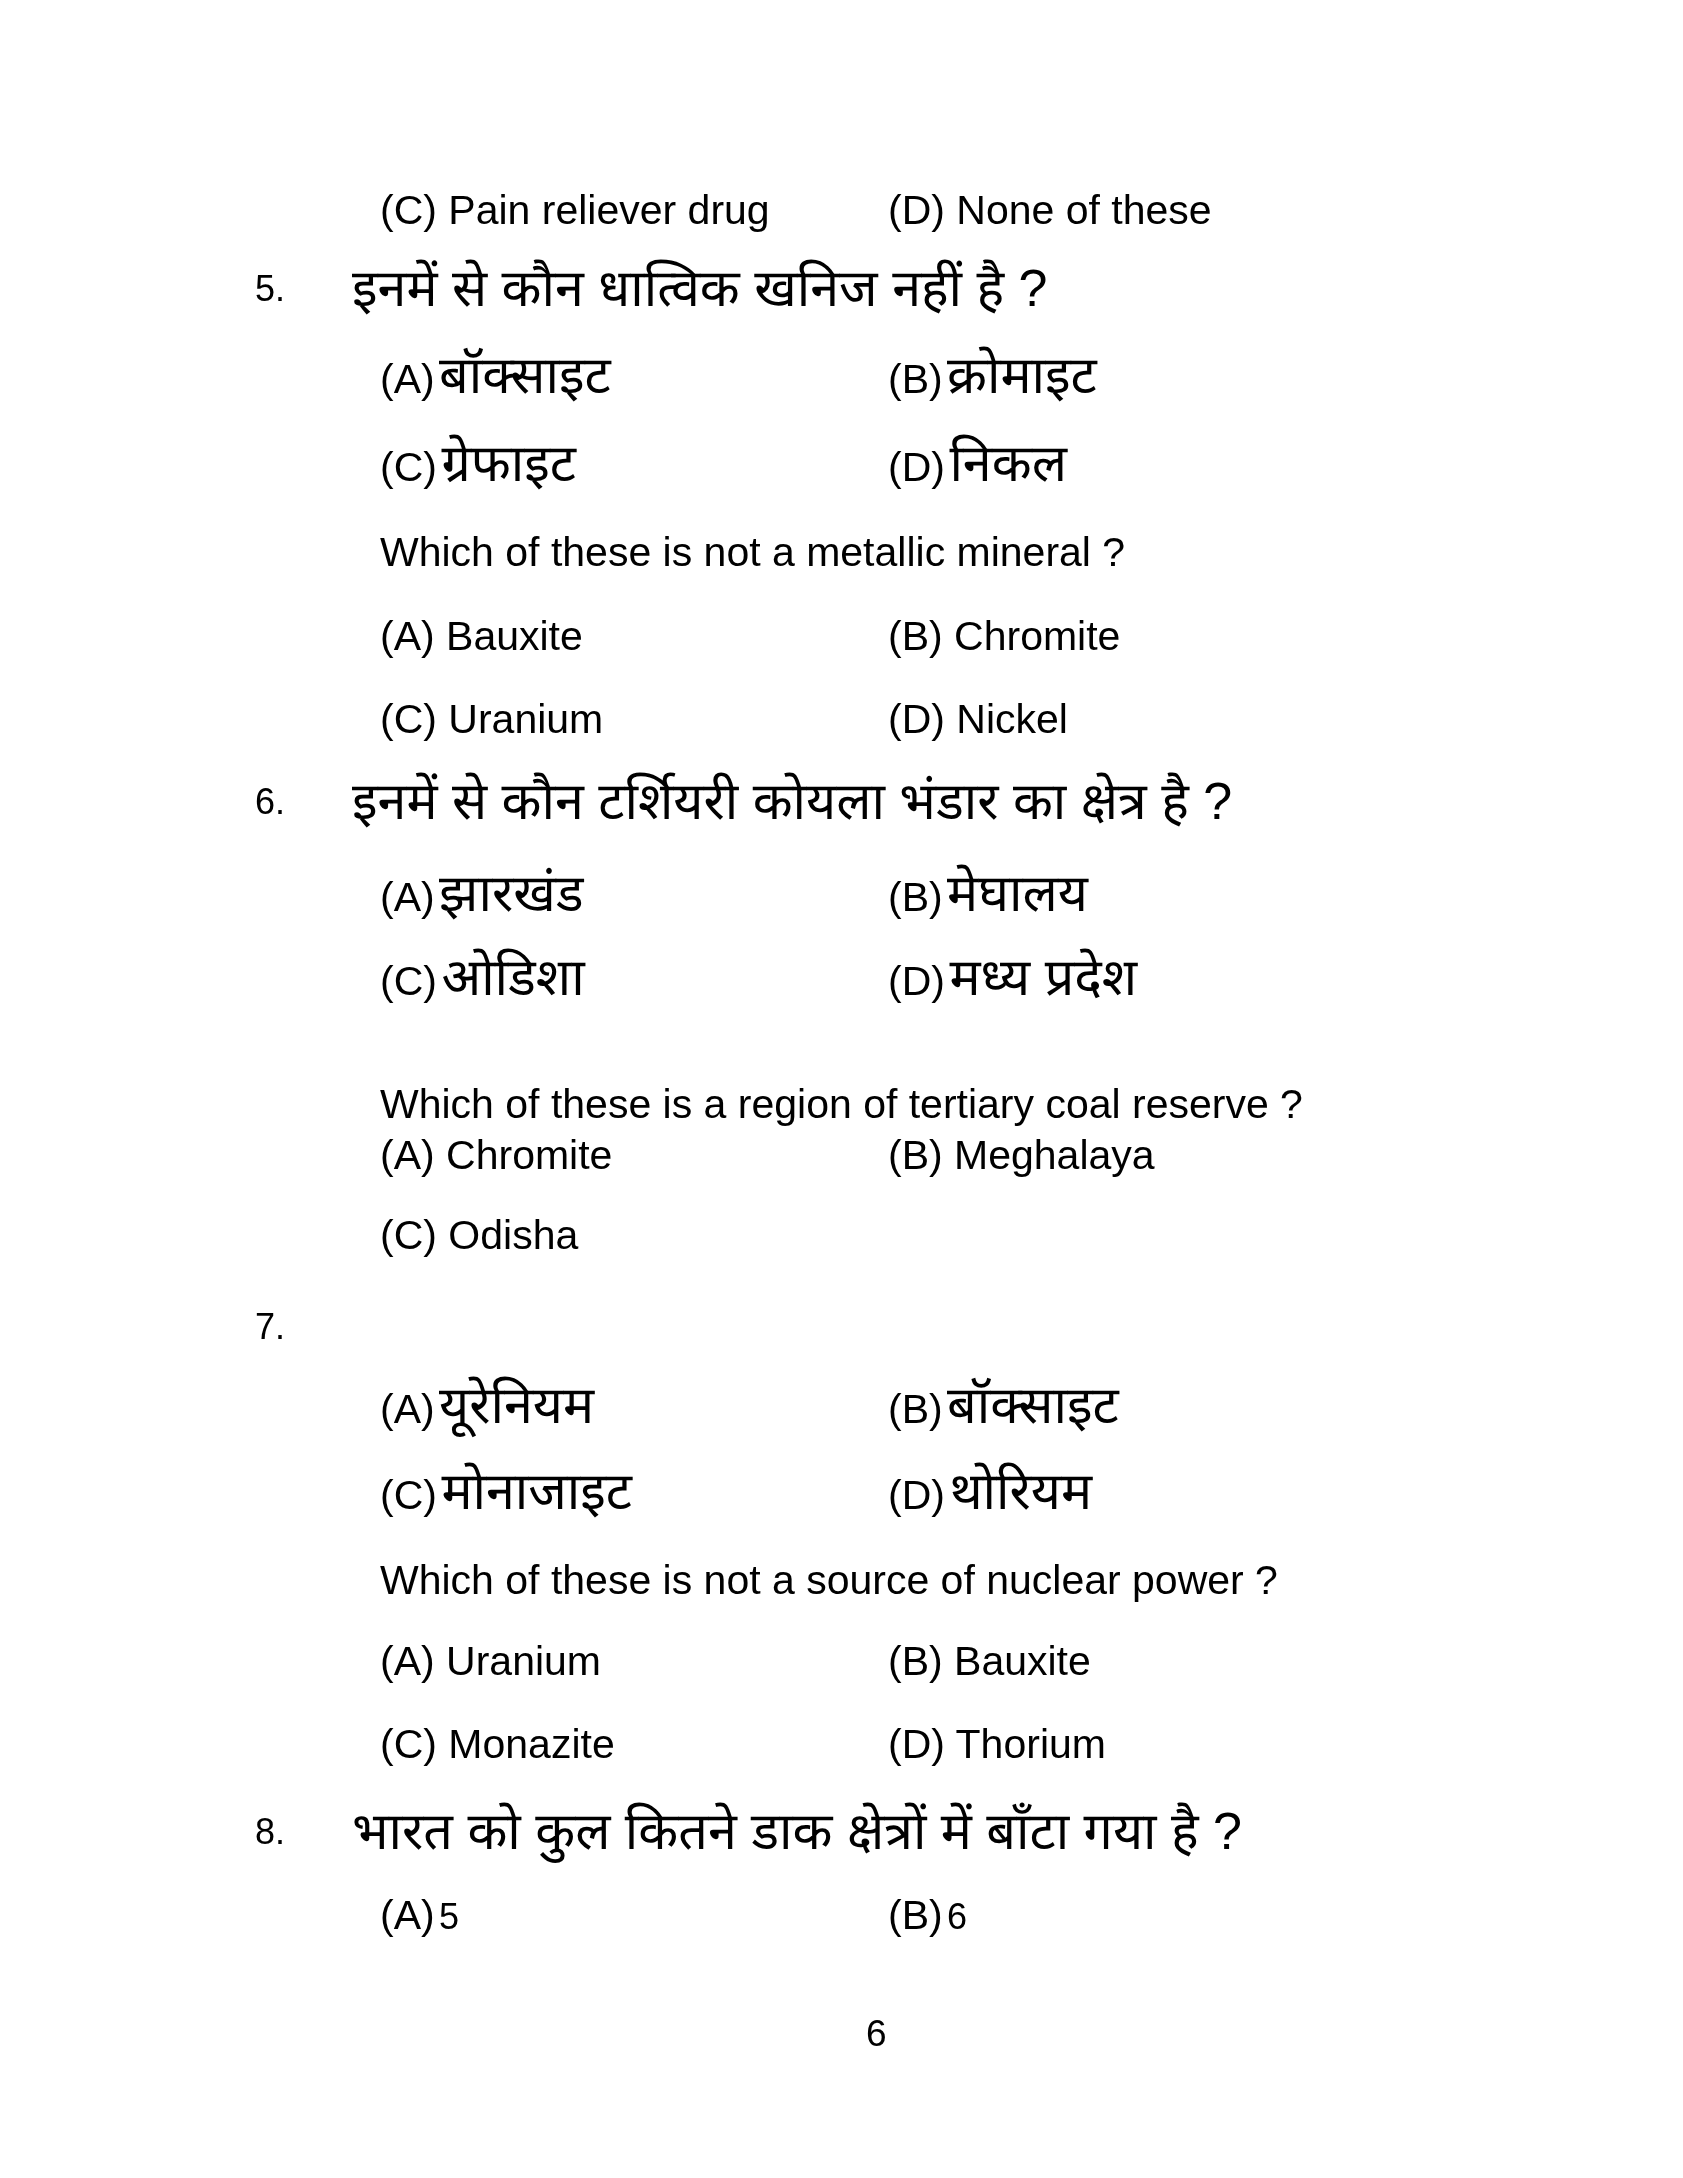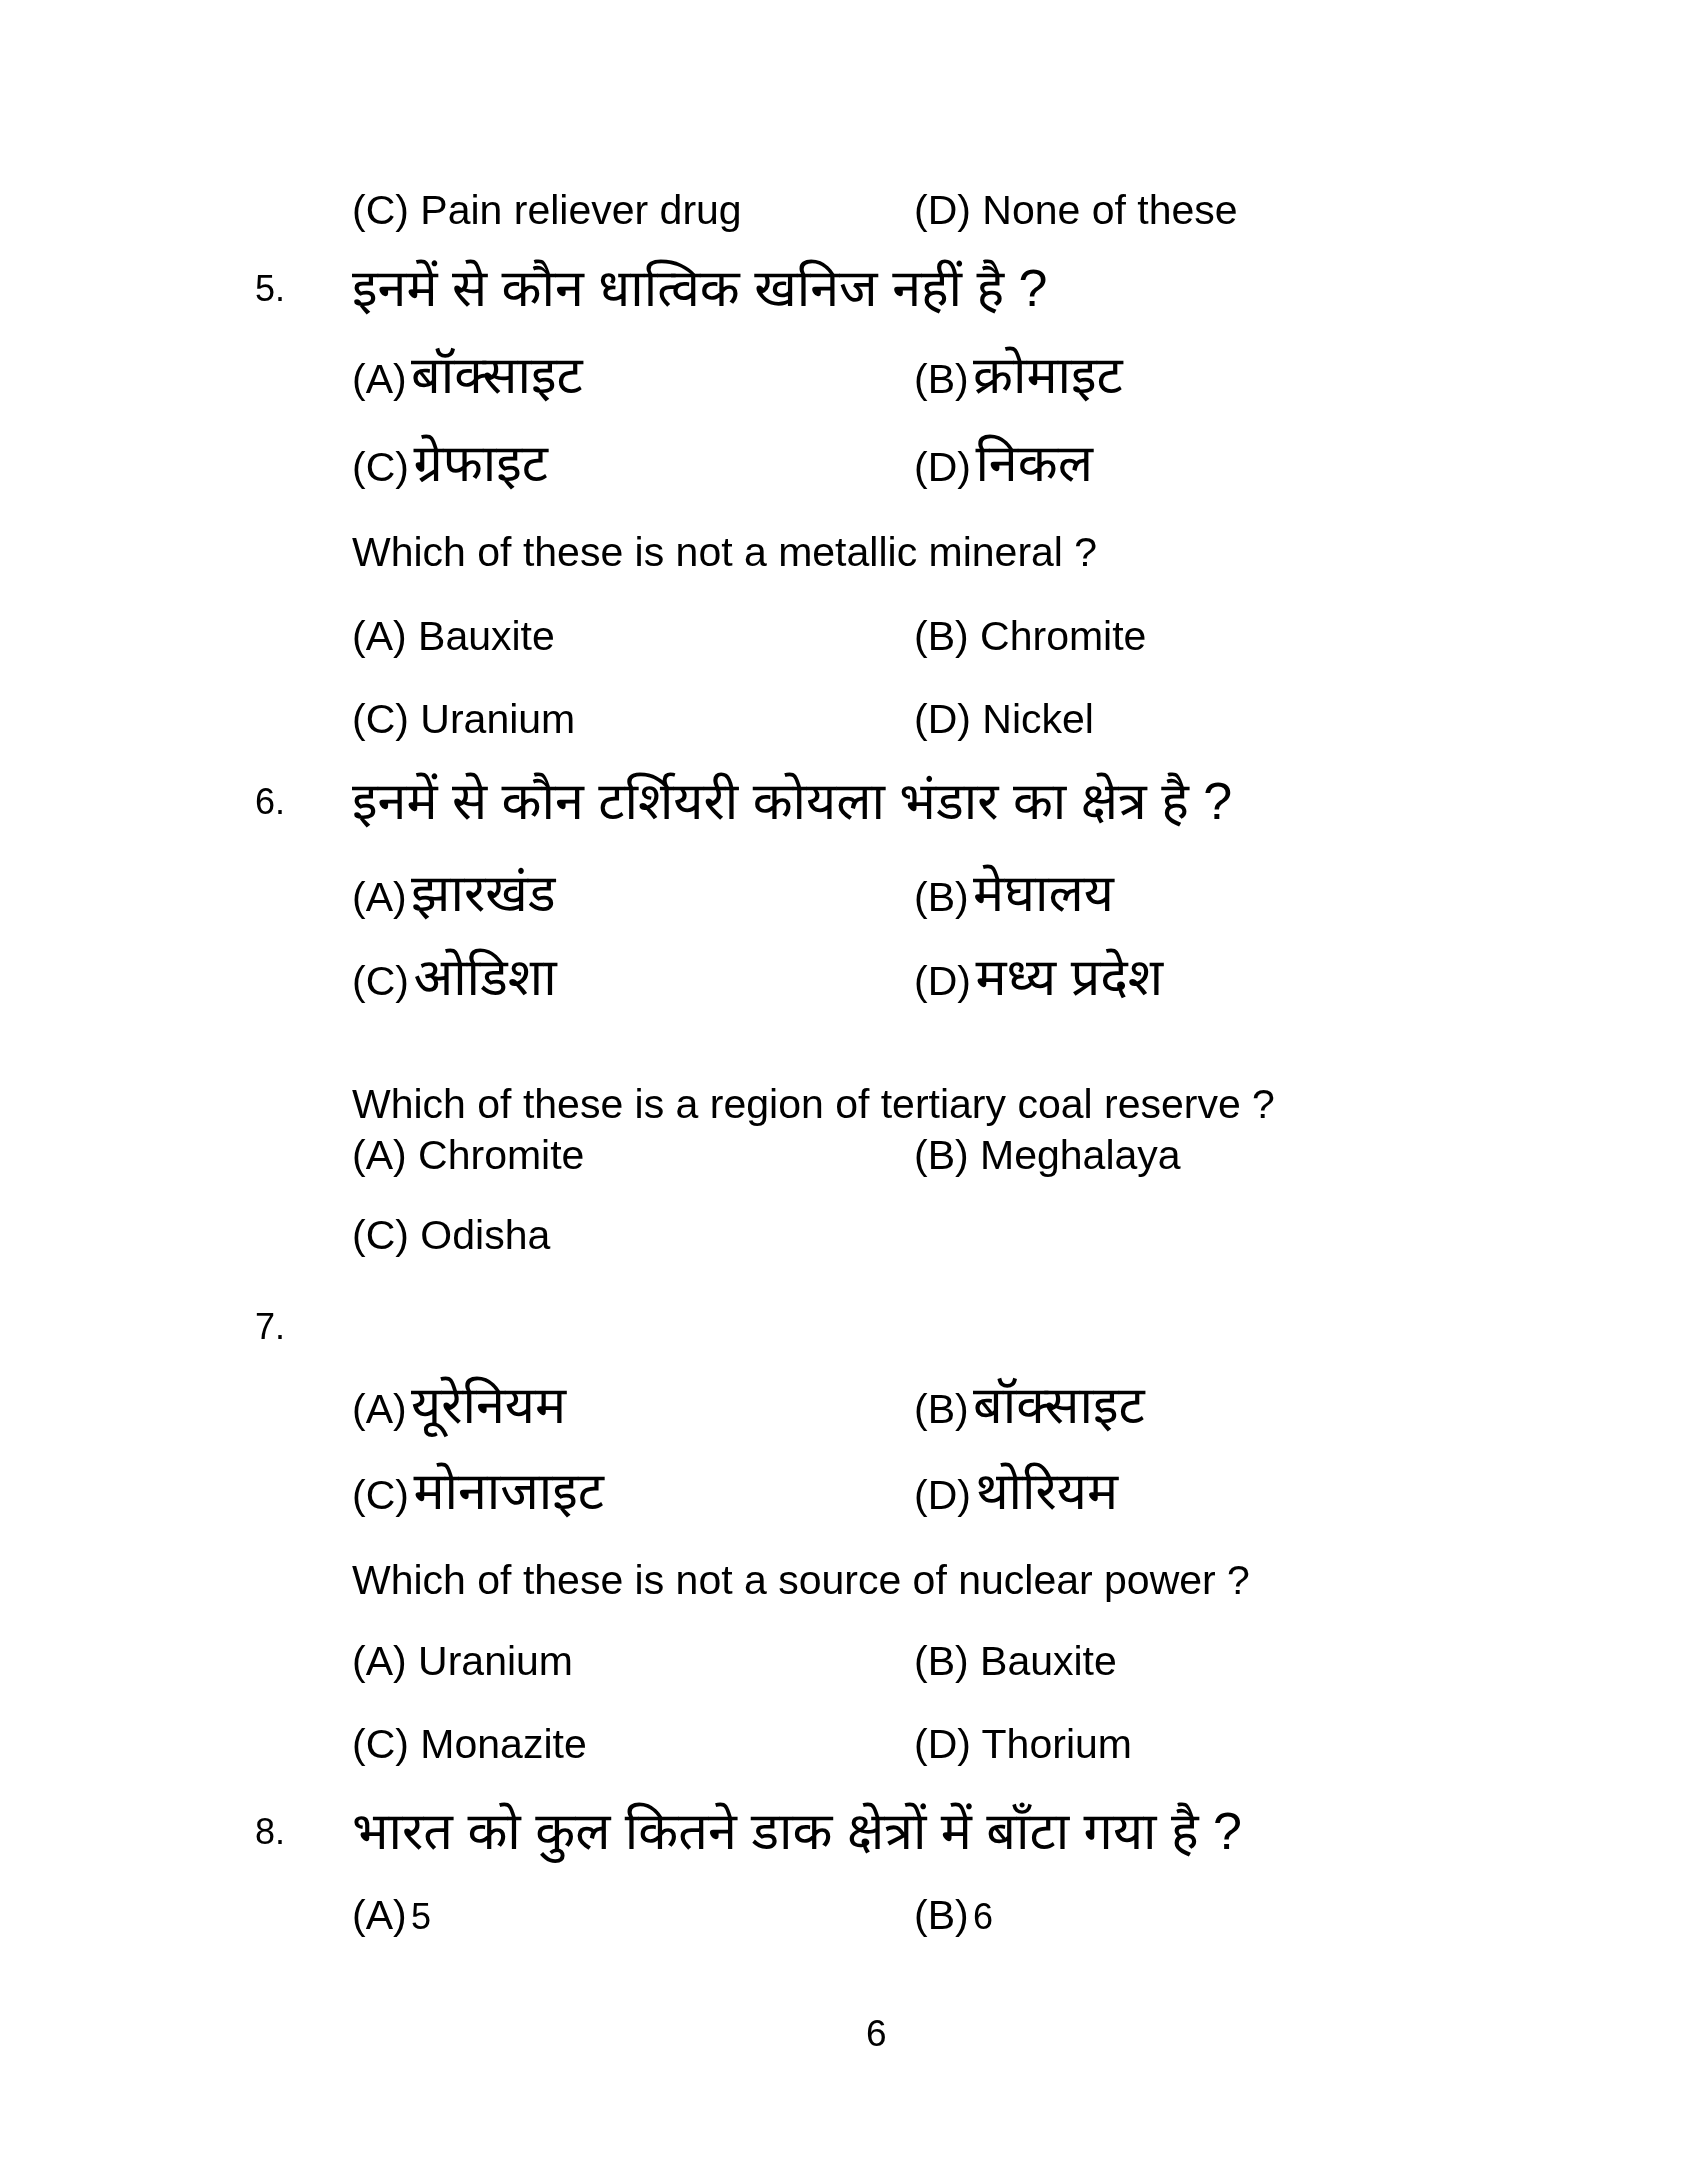--- a/index.html
+++ b/index.html
@@ -20,22 +20,22 @@
       line-height: 53px;
       white-space: nowrap;
     }
     .num {
       position: absolute;
       left: 255px;
       top: 0;
       font-size: 36px;
     }
     .c1 { position: absolute; left: 352px; top: 0; }
-    .c2 { position: absolute; left: 914px; top: 0; text-align: right; }
-    .en { font-size: 41px; }
+    .c2 { position: absolute; left: 860px; top: 0; text-align: right; }
+    .en { font-size: 41px; margin-left: 28px; }
     .hi { font-size: 52px; }
     .digit { font-size: 36px; }
     .footer {
       position: absolute;
       left: 866px;
       top: 2007px;
       height: 53px;
       line-height: 53px;
       font-size: 37px;
     }

